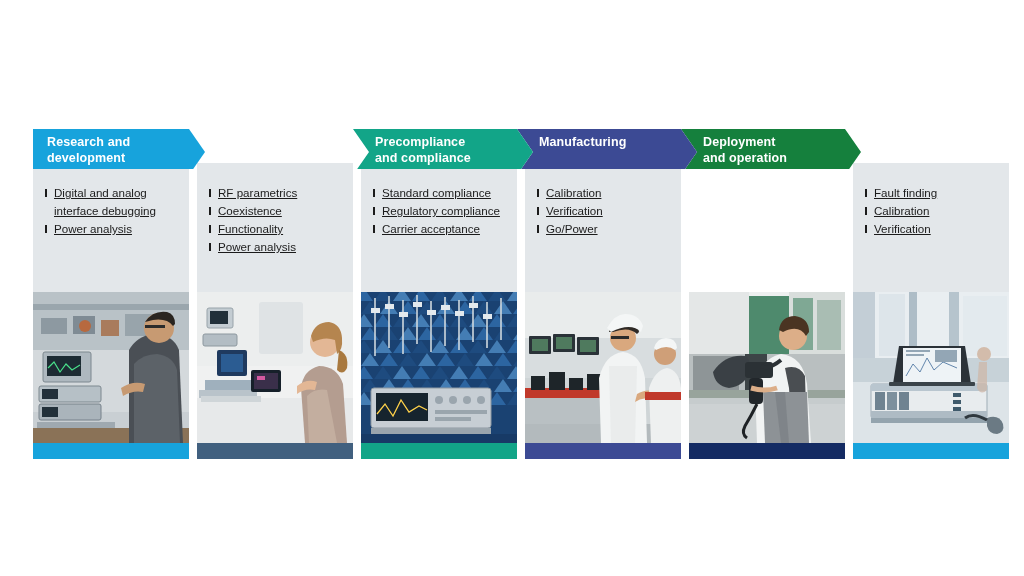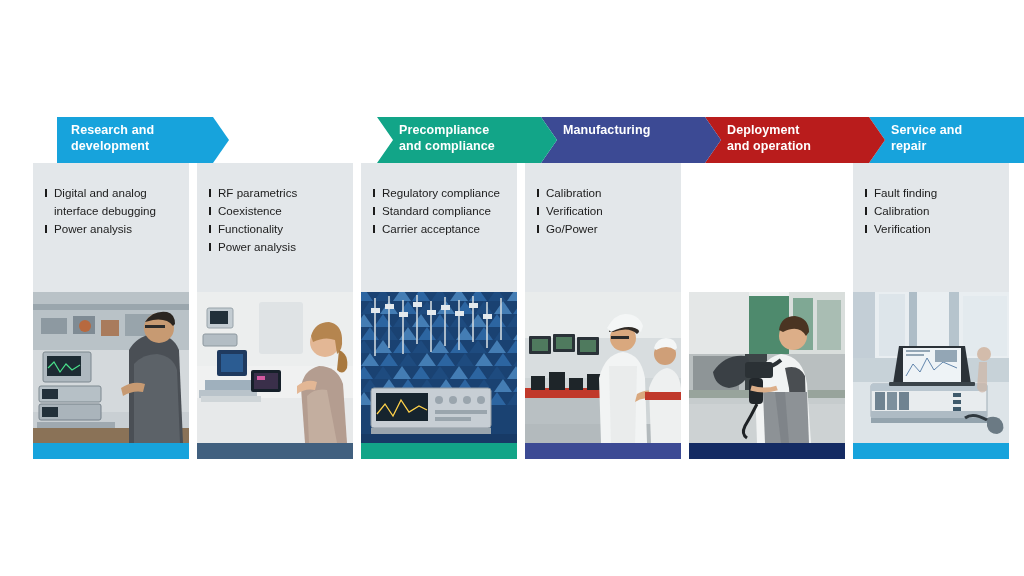--- a/index.html
+++ b/index.html
@@ -35,27 +35,26 @@
     position: absolute;
     top: 0;
     width: 156px;
     height: 342px;
   }
 
   
   .col-header {
     position: absolute;
     left: 0;
-    top: 0;
+    top: 12px;
     width: 172px;
-    height: 46px;
+    height: 40px;
     -webkit-clip-path: polygon(0 0, 156px 0, 172px 23px, 156px 46px, 0 46px);
     clip-path: polygon(0 0, 156px 0, 172px 23px, 156px 46px, 0 46px);
     z-index: 3;
-    margin-left: 24px;
   }
   .col:first-child .col-header {
     -webkit-clip-path: polygon(0 0, 156px 0, 172px 23px, 156px 46px, 0 46px);
     clip-path: polygon(0 0, 156px 0, 172px 23px, 156px 46px, 0 46px);
   }
   
   .col.notched .col-header {
     width: 180px;
     left: -8px;
     -webkit-clip-path: polygon(0 0, 164px 0, 180px 23px, 164px 46px, 0 46px, 16px 23px);
@@ -96,20 +95,21 @@
     margin: 0;
     padding: 0;
     list-style: none;
   }
   .bullets li {
     position: relative;
     padding-left: 10px;
     font-size: 11.6px;
     line-height: 18px;
     color: #1b1b1b;
+    text-decoration: underline;
   }
   .bullets li .tick {
     position: absolute;
     left: 1px;
     top: 5px;
     width: 2px;
     height: 8px;
     background: #1b1b1b;
   }
 
@@ -219,22 +219,22 @@
         </div>
         <div class="col-footbar" style="background: rgb(65, 96, 127);"></div>
       </div>
       <div class="col notched" style="left: 328px; z-index: 18;">
         <div class="col-header" style="background: rgb(18, 165, 136);">
           <div class="col-header-text">Precompliance
 and compliance</div>
         </div>
         <div class="col-body">
           <ul class="bullets">
+            <li><span class="tick"></span><span>Standard compliance</span></li>
             <li><span class="tick"></span><span>Regulatory compliance</span></li>
-            <li><span class="tick"></span><span>Standard compliance</span></li>
             <li><span class="tick"></span><span>Carrier acceptance</span></li>
           </ul>
         </div>
         <div class="col-photo" title="Anechoic chamber with blue absorber cones and an EMC test receiver">
           <svg width="156" height="151" viewBox="0 0 156 151" xmlns="http://www.w3.org/2000/svg">
       <rect width="156" height="151" fill="#1b4272"></rect>
       <polygon points="-6,9 3,-4 12,9" fill="#2f6aa8"></polygon>
             <polygon points="13,9 22,-4 31,9" fill="#1f4d81"></polygon>
             <polygon points="32,9 41,-4 50,9" fill="#4a86bd"></polygon>
             <polygon points="51,9 60,-4 69,9" fill="#2f6aa8"></polygon>
@@ -401,21 +401,21 @@
       <path d="M112 102 Q122 96 130 100 L126 108 Q118 104 110 110 Z" fill="#d9a87e"></path>
       <path d="M126 151 L124 96 Q130 78 142 76 Q154 78 156 96 L156 151 Z" fill="#eef0f0"></path>
       <circle cx="140" cy="62" r="11" fill="#cf9f78"></circle>
       <path d="M129 56 Q132 46 141 46 Q151 46 152 56 L150 58 Q142 52 131 58 Z" fill="#f4f6f6"></path>
       <rect x="120" y="100" width="36" height="8" fill="#c0392b"></rect>
     </svg>
         </div>
         <div class="col-footbar" style="background: rgb(60, 74, 148);"></div>
       </div>
       <div class="col notched" style="left: 656px; z-index: 16;">
-        <div class="col-header" style="background: #b91c1c;">
+        <div class="col-header" style="background: #15803d;">
           <div class="col-header-text">Deployment
 and operation</div>
         </div>
         <div class="col-photo" title="Technician outdoors carrying a handheld directional antenna scanner">
           <svg width="156" height="151" viewBox="0 0 156 151" xmlns="http://www.w3.org/2000/svg">
       <rect width="156" height="151" fill="#cfd5d6"></rect>
       <rect x="0" y="0" width="156" height="62" fill="#eef0f0"></rect>
       <rect x="0" y="0" width="60" height="62" fill="#e4e7e7"></rect>
       <rect x="60" y="4" width="40" height="58" fill="#4e8a6d"></rect>
       <rect x="100" y="0" width="56" height="62" fill="#d9dedc"></rect>
@@ -438,24 +438,20 @@
       <rect x="56" y="70" width="28" height="16" rx="3" fill="#2b3135"></rect>
       <rect x="60" y="86" width="14" height="26" rx="4" fill="#22272b"></rect>
       <path d="M68 112 Q62 124 56 134 Q52 142 58 146" fill="none" stroke="#1e2225" stroke-width="3"></path>
       <path d="M92 68 Q80 78 72 74" fill="none" stroke="#2b3135" stroke-width="4"></path>
       <path d="M62 96 Q76 100 88 96" fill="none" stroke="#dcae88" stroke-width="5"></path>
     </svg>
         </div>
         <div class="col-footbar" style="background: rgb(20, 43, 99);"></div>
       </div>
       <div class="col notched" style="left: 820px; z-index: 15;">
-        <div class="col-header" style="background: rgb(23, 163, 220);">
-          <div class="col-header-text">Service and
-repair</div>
-        </div>
         <div class="col-body">
           <ul class="bullets">
             <li><span class="tick"></span><span>Fault finding</span></li>
             <li><span class="tick"></span><span>Calibration</span></li>
             <li><span class="tick"></span><span>Verification</span></li>
           </ul>
         </div>
         <div class="col-photo" title="Service bench with a laptop on top of a rack instrument">
           <svg width="156" height="151" viewBox="0 0 156 151" xmlns="http://www.w3.org/2000/svg">
       <rect width="156" height="151" fill="#d9e0e5"></rect>

